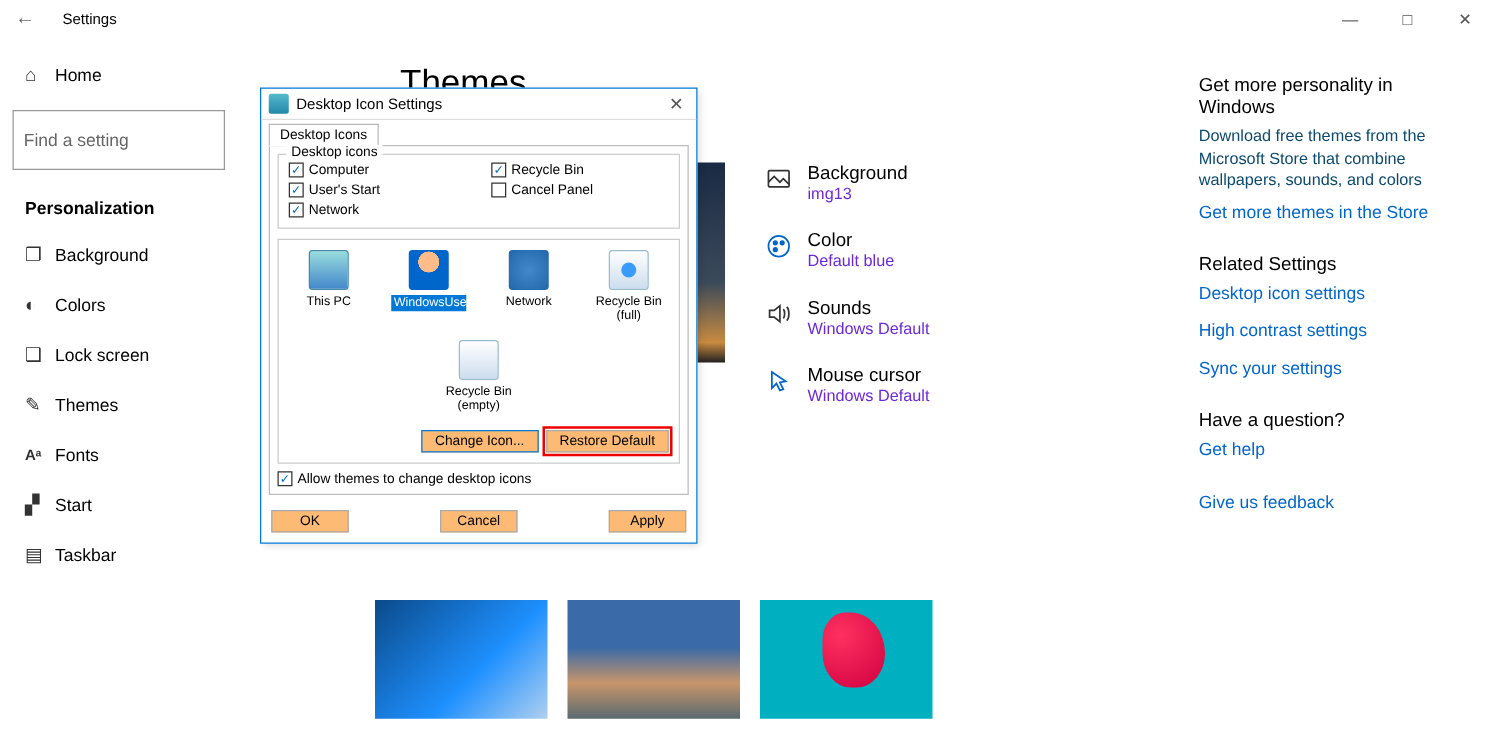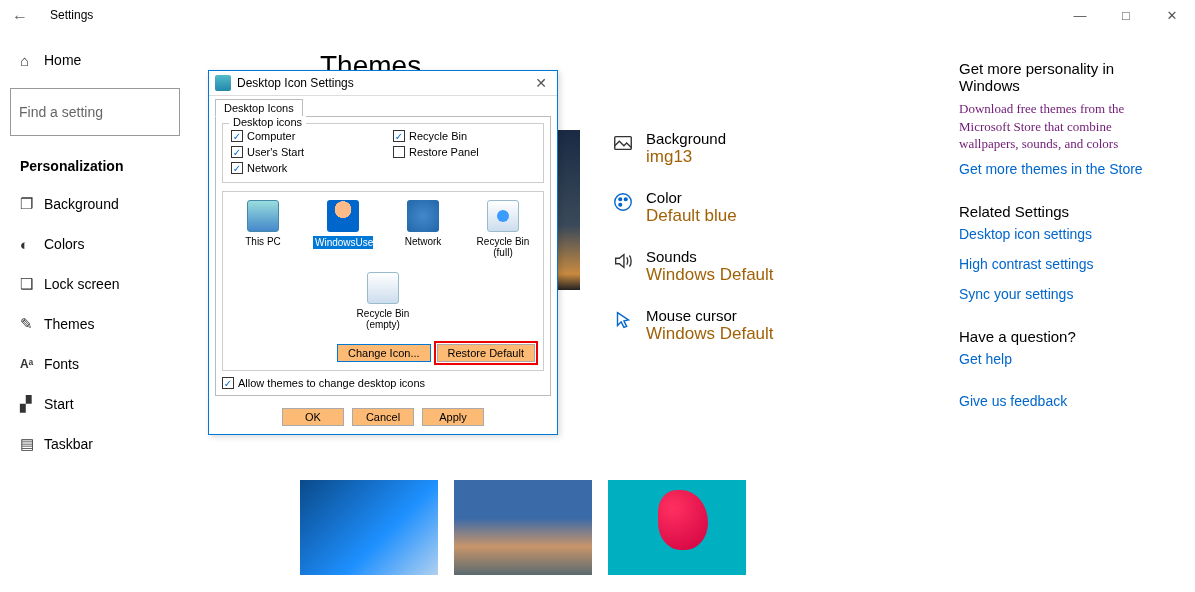--- a/index.html
+++ b/index.html
@@ -20,26 +20,26 @@
 .search { margin: 8px 10px 8px 0; border: 1px solid #999; height: 48px; display: flex; align-items: center; padding: 0 8px; color: #666; font-size: 14px; width: 170px; }
 
 
 .main { position: absolute; left: 300px; top: 30px; right: 0; bottom: 0; padding: 10px 20px; overflow: hidden; }
 .page-title { font-size: 28px; font-weight: 300; margin: 10px 0 20px 0; }
 .preview { width: 280px; height: 160px; background: linear-gradient(to bottom, #1a2a44 0%, #3b4a5a 60%, #c88a40 90%, #222 100%); position: absolute; top: 100px; left: 0; }
 .options { position: absolute; left: 310px; top: 100px; }
 .opt { display: flex; align-items: flex-start; margin-bottom: 22px; }
 .opt .oicon { width: 26px; height: 26px; margin-right: 10px; color: #333; display: flex; align-items: center; justify-content: center; }
 .opt .olabel { font-size: 15px; color: #000; }
-.opt .oval { font-size: 17px; color: #a16207; }
+.opt .oval { font-size: 13px; color: #6d28d9; }
 
 
 .right-col { position: absolute; right: 36px; top: 60px; width: 200px; font-size: 14px; }
 .r-head { font-size: 15px; color: #000; margin-bottom: 6px; }
-.r-text { font-size: 13px; color: #701a75; margin-bottom: 8px; line-height: 1.35; font-family: Liberation Serif, serif; }
+.r-text { font-size: 13px; color: #0c4a6e; margin-bottom: 8px; line-height: 1.35; }
 .r-link { color: #0066cc; font-size: 14px; margin-bottom: 14px; display: block; }
 .r-section { margin-top: 26px; }
 
 
 .thumbs { position: absolute; top: 450px; left: 0; display: flex; gap: 16px; }
 .thumb { width: 138px; height: 95px; }
 .t1 { background: linear-gradient(135deg, #0a4a8a, #1e90ff 60%, #b0d0f0); }
 .t2 { background: linear-gradient(to bottom, #3a6aa8 40%, #c8956a 70%, #5a6a70); }
 .t3 { background: #00b0c0; position: relative; }
 .t3::after { content:""; position:absolute; left:50px; top:10px; width:50px; height:60px; background: radial-gradient(circle at 30% 30%, #ff3060, #d00040); border-radius: 40% 60% 50% 50%; }
@@ -65,21 +65,21 @@
 .user { background: radial-gradient(circle at 50% 30%, #fb8 30%, #06c 31%); border-radius: 6px; }
 .net { background: radial-gradient(circle,#48c,#26a); border-radius: 50%; }
 .bin { background: linear-gradient(#fff,#cde); border: 1px solid #9bc; border-radius: 2px; position: relative; }
 .bin::after { content:""; position:absolute; left:9px; top:9px; width:12px; height:12px; background:#3a9cff; border-radius:50%; }
 .bin.empty::after { display:none; }
 .icn.sel .lbl { background: #0078d7; color: #fff; padding: 1px 2px; }
 .btn-row { display: flex; gap: 6px; justify-content: flex-end; margin-top: 6px; }
 .dbtn { border: 1px solid #aaa; background: #fdba74; padding: 2px 10px; font-size: 11px; min-width: 72px; text-align: center; }
 .dbtn.hl { border: 1px solid #0078d7; }
 .hl-red { outline: 2px solid #e00; outline-offset: 1px; }
-.dlg-footer { display: flex; gap: 8px; justify-content: center; padding: 6px 8px 8px 8px; }
+.dlg-footer { display: flex; gap: 8px; justify-content: space-between; padding: 6px 8px 8px 8px; }
 .dlg-footer .dbtn { min-width: 62px; }
 .allow { display: flex; align-items: center; margin-top: 6px; font-size: 11px; }
 
 svg { display: block; }
 </style>
 </head>
 <body>
 
 <div class="titlebar">
   <div class="back">←</div>
@@ -239,21 +239,21 @@
         <label class="chk">
             <span class="box">✓</span>
             <span>Recycle Bin</span>
           </label>
         <label class="chk">
             <span class="box">✓</span>
             <span>User's Start</span>
           </label>
         <label class="chk">
             <span class="box"></span>
-            <span>Restore Panel</span>
+            <span>Cancel Panel</span>
           </label>
         <label class="chk">
             <span class="box">✓</span>
             <span>Network</span>
           </label>
       </div>
     </div>
 
     <div class="icons-box">
       <div class="icon-row">

